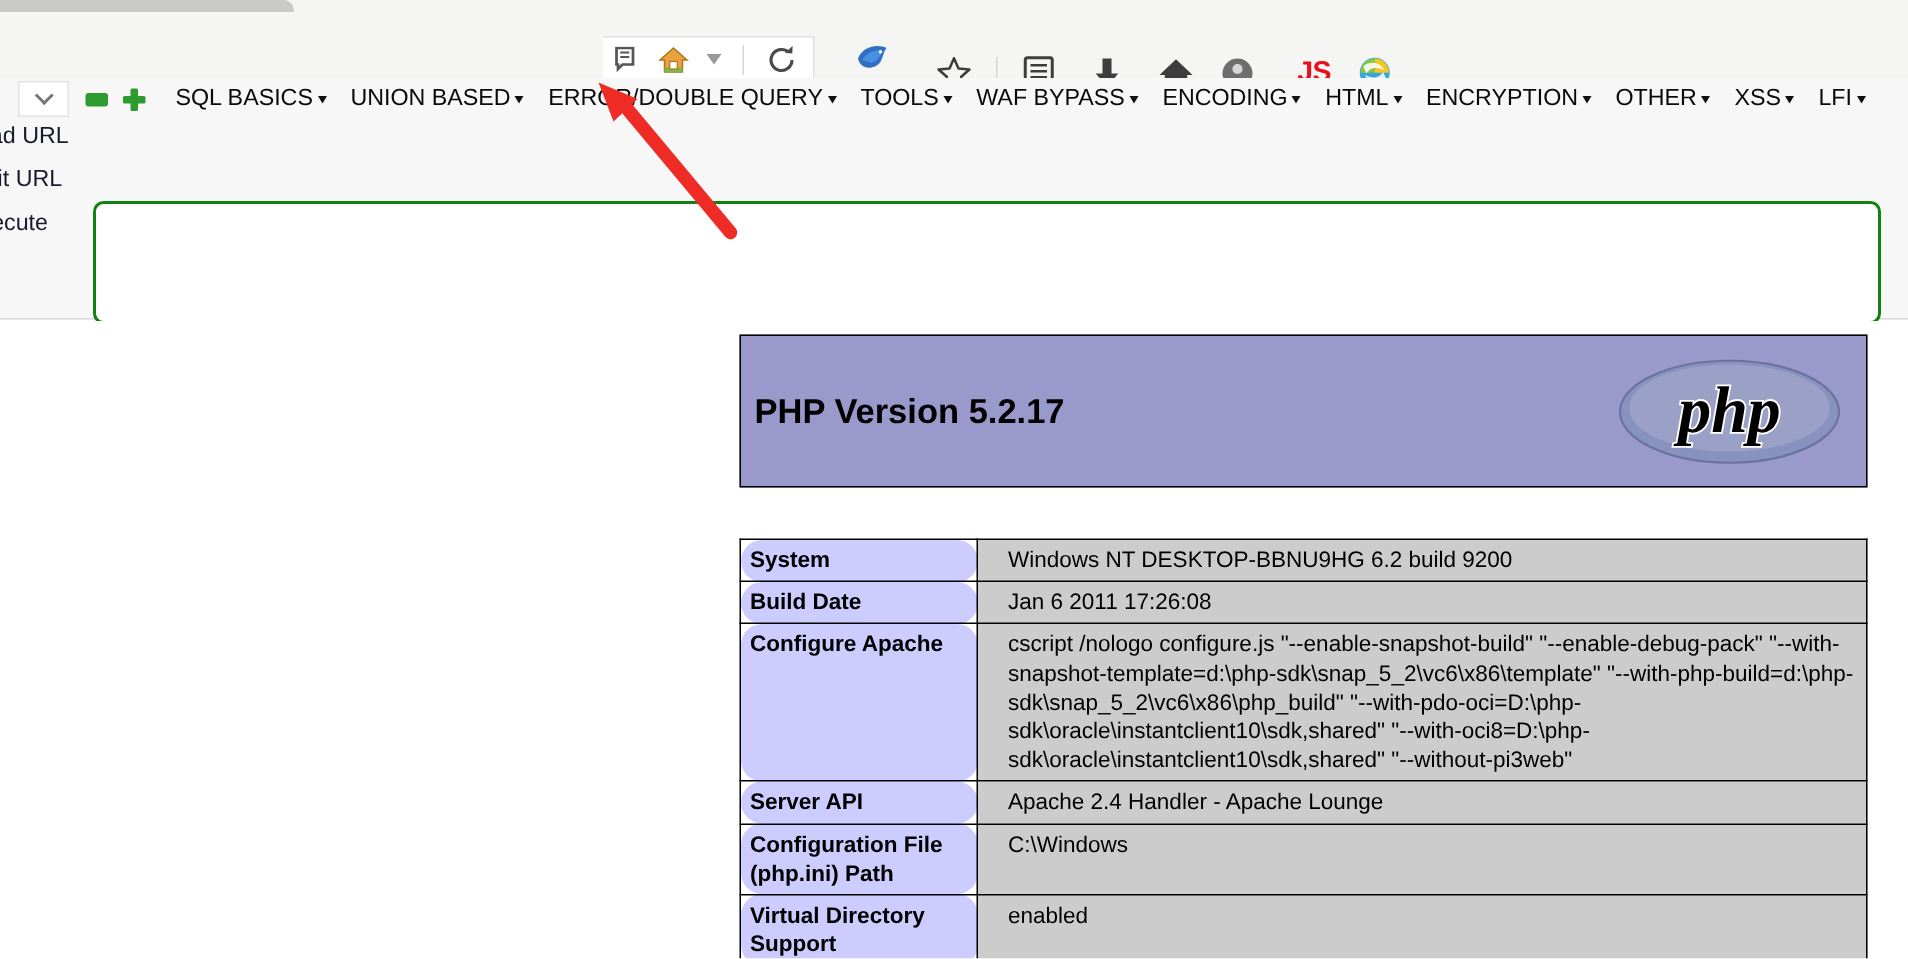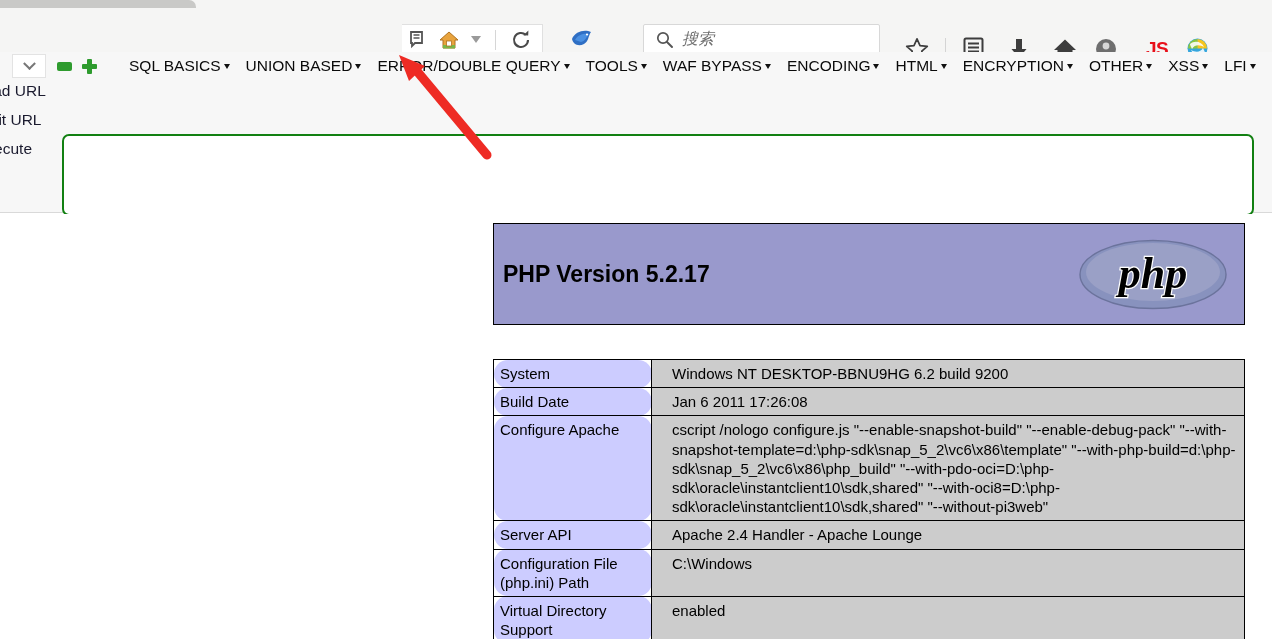--- a/index.html
+++ b/index.html
@@ -81,21 +81,21 @@
   }
   .hb-chev { width:34px; height:24px; background:#fff; border:1px solid #e3e3e3;
              display:flex;align-items:center;justify-content:center; margin-left:12px;}
   .chev-dn { width:9px;height:9px;border-right:2px solid #777;border-bottom:2px solid #777;
              transform:rotate(45deg) translate(-2px,-2px); }
   .hb-minus { width:15px;height:9px;background:#2e9b2e;border-radius:2px;margin-left:11px; }
   .hb-plus { position:relative; width:15px;height:15px; margin-left:10px; }
   .hb-plus:before,.hb-plus:after{content:"";position:absolute;background:#2e9b2e;border-radius:1px;}
   .hb-plus:before{left:5px;top:0;width:5px;height:15px;}
   .hb-plus:after{left:0;top:5px;width:15px;height:5px;}
-  .hb-menu { display:flex; align-items:center; gap:0; margin-left:24px; }
+  .hb-menu { display:flex; align-items:center; gap:0; margin-left:12px; }
   .hb-item {
     font-size:15.5px; color:#0a0a0a; padding:0 8px; white-space:nowrap;
     display:flex;align-items:center;gap:3px; cursor:default;
   }
   .hb-item .tri { width:0;height:0;border-left:3.5px solid transparent;border-right:3.5px solid transparent;border-top:5px solid #111; }
 
   .hb-side {
     position:absolute; left:0; top:30px; width:48px;
     display:flex; flex-direction:column; gap:11px;
     font-size:15.5px; color:#1a1a2e;
@@ -148,21 +148,21 @@
   .php-header {
     height:102px; background:#9999cc; border:1px solid #000;
     display:flex; align-items:center; justify-content:space-between;
     padding:0 16px 0 9px;
   }
   .php-title { font-size:23px; font-weight:bold; color:#000; font-family:"Liberation Sans", sans-serif; }
   .php-logo { width:150px; height:73px; }
 
   table.phpinfo { border-collapse:collapse; width:752px; margin-top:34px; font-size:15px; }
   table.phpinfo td { border:1px solid #000; padding:4px 6px; vertical-align:top; line-height:1.28; }
-  table.phpinfo td.e { background:#ccccff; font-weight:normal; width:158px; color:#000;border-radius:14px; }
+  table.phpinfo td.e { background:#ccccff; font-weight:bold; width:158px; color:#000;border-radius:14px; }
   table.phpinfo td.v { background:#cccccc; color:#000;padding-left:20px; }
 
   
   .annot { position:absolute; left:0; top:0; width:1272px; height:639px; pointer-events:none; }
 </style>
 </head>
 <body>
 
 <div id="screen">
 
@@ -202,29 +202,20 @@
       </div>
 
       <span class="icon" style="margin-left:22px;width:34px;">
         <svg width="26" height="22" viewBox="0 0 26 22">
           <path d="M3 12 C6 4, 16 2, 22 5 C19 9, 20 14, 15 17 C9 20, 4 17, 3 12 Z" fill="#2f6fc4"></path>
           <path d="M6 13 C9 7, 16 6, 20 7 C17 11, 16 14, 12 15 Z" fill="#4a90e2"></path>
           <circle cx="18" cy="7.5" r="1.1" fill="#fff"></circle>
         </svg>
       </span>
 
-      <div class="searchbox">
-        <span class="icon">
-          <svg width="17" height="17" viewBox="0 0 17 17">
-            <circle cx="7" cy="7" r="5.2" fill="none" stroke="#555" stroke-width="1.7"></circle>
-            <path d="M11 11 L16 16" stroke="#555" stroke-width="1.9" stroke-linecap="round"></path>
-          </svg>
-        </span>
-        <span class="ph">搜索</span>
-      </div>
 
       <div class="toolicons">
         <div>
           <svg width="24" height="23" viewBox="0 0 24 23">
             <path d="M12 1.8 L15 8.6 L22.3 9.3 L16.8 14.2 L18.4 21.3 L12 17.6 L5.6 21.3 L7.2 14.2 L1.7 9.3 L9 8.6 Z" fill="none" stroke="#3d3d3d" stroke-width="1.7" stroke-linejoin="round"></path>
           </svg>
         </div>
         <div style="width:10px">
             <span class="vsep"></span>
           </div>

